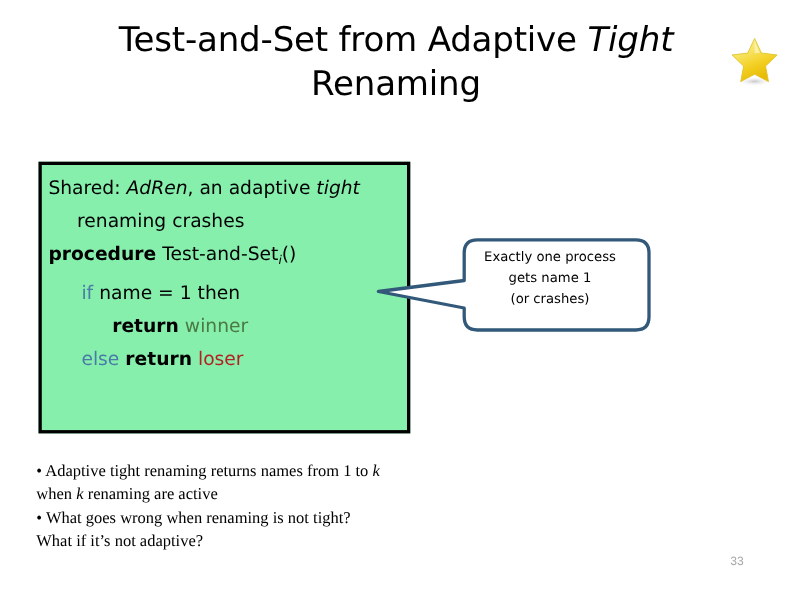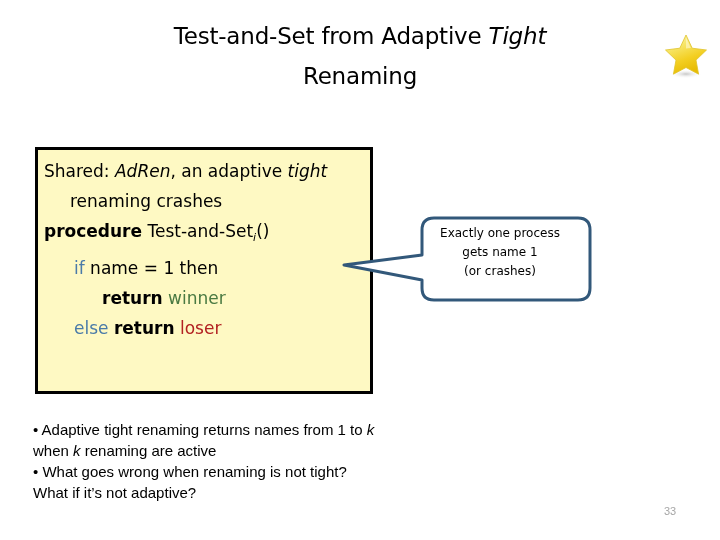--- a/index.html
+++ b/index.html
@@ -16,21 +16,21 @@
   }
 
   
   #slide-title {
     position: absolute;
     left: 0;
     top: 16px;
     width: 720px;
     text-align: center;
     font-family: "DejaVu Sans", sans-serif;
-    font-size: 23px;
+    font-size: 31px;
     line-height: 40px;
     color: #000000;
     letter-spacing: -0.2px;
   }
   #slide-title .ital { font-style: italic; }
 
   
   #star-badge {
     position: absolute;
     left: 663px;
@@ -41,21 +41,21 @@
 
   
   #code-box {
     position: absolute;
     left: 35px;
     top: 147px;
     width: 338px;
     height: 247px;
     border: 3px solid #000000;
     box-sizing: border-box;
-    background: #fef9c3;
+    background: #86efac;
     font-family: "DejaVu Sans", sans-serif;
     font-size: 17px;
     color: #000000;
     padding: 6px 4px 0 6px;
   }
   .code-line {
     line-height: 30px;
     white-space: nowrap;
   }
   .ind1 { padding-left: 26px; }
@@ -97,21 +97,21 @@
   #bullets {
     position: absolute;
     left: 33px;
     top: 419px;
     width: 520px;
     font-family: "Liberation Sans", sans-serif;
     font-size: 15px;
     line-height: 21px;
     color: #000000;
   }
-  #bullets .bl { white-space: nowrap; }
+  #bullets .bl { white-space: nowrap; font-family: Liberation Serif, serif; }
   #bullets .ital { font-style: italic; }
 
   
   #page-number {
     position: absolute;
     left: 655px;
     top: 505px;
     width: 30px;
     text-align: center;
     font-family: "Liberation Sans", sans-serif;

